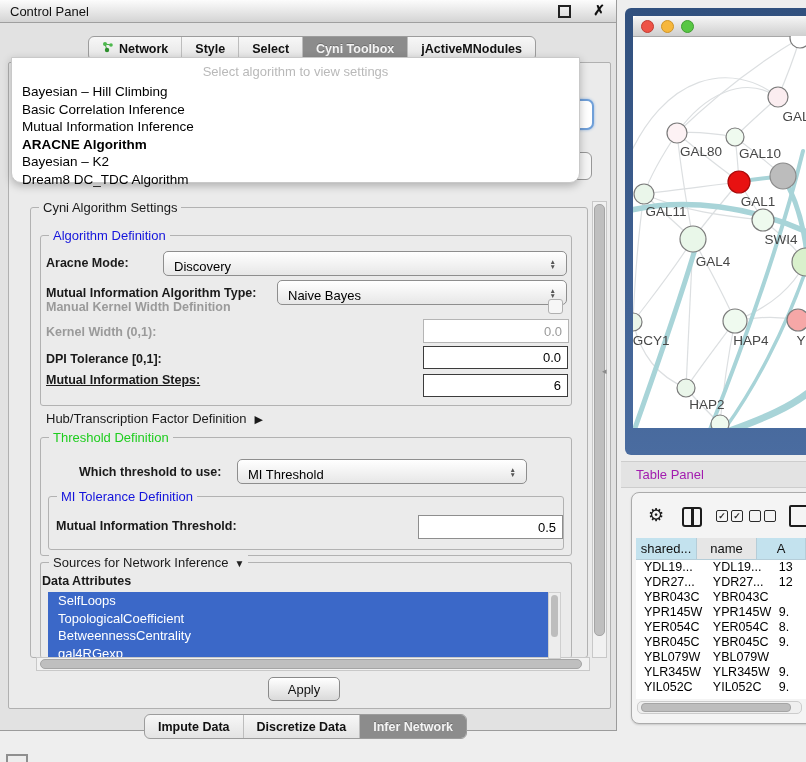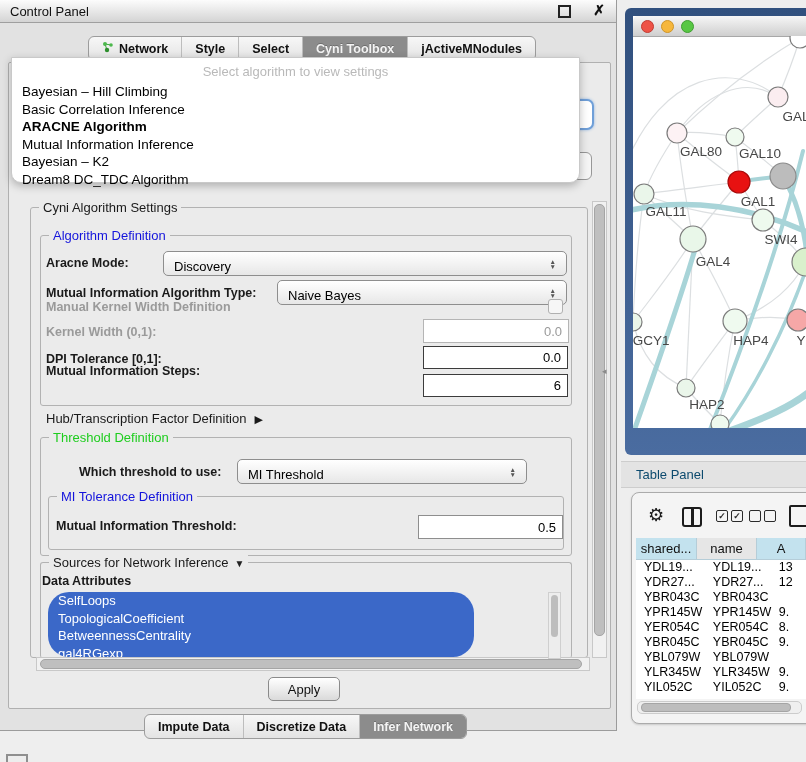--- a/index.html
+++ b/index.html
@@ -64,21 +64,21 @@
   .field{position:absolute;display:flex;align-items:center;justify-content:flex-end;
          background:#fff;border:1.5px solid #3c3c3c;font-size:13px;padding:0 6px;color:#000;}
   .field.dis{border:1px solid #b5b5b5;color:#9a9a9a;}
   .checkbox{position:absolute;width:13px;height:13px;border:1px solid #b0b0b0;
             border-radius:3px;background:#f6f6f6;}
 
   .hub-arrow{font-size:11px;margin-left:8px;}
   .src-arrow{font-size:10px;margin-left:6px;color:#222;}
 
   
-  .attr-list{left:48px;top:592px;width:426px;height:65px;overflow:hidden;background:#fff;z-index:2;border-radius:21px;}
+  .attr-list{left:48px;top:592px;width:500px;height:65px;overflow:hidden;background:#fff;z-index:2;}
   .attr-row{height:17.5px;line-height:17.5px;background:#3b68c8;color:#fff;
             font-size:13px;padding-left:10px;}
   .attr-vscroll{left:548px;top:592px;width:11px;height:65px;background:#ededed;
                 border:1px solid #cfcfcf;z-index:2;}
   .attr-thumb{margin:2px auto 0;width:7px;height:42px;background:#bdbdbd;border-radius:4px;}
 
   
   .vscroll{left:592px;top:201px;width:13px;height:455px;background:#f1f1f1;border:1px solid #c8c8c8;}
   .vthumb{margin:2px auto 0;width:9px;height:430px;background:#bfbfbf;
           border:1px solid #a5a5a5;border-radius:5px;}
@@ -106,21 +106,21 @@
   .light.red{background:#ee5347;border:1px solid #c23b32;}
   .light.yellow{background:#f6b73c;border:1px solid #cf9426;}
   .light.green{background:#58c744;border:1px solid #3f9e31;}
   #net-svg{position:absolute;left:633px;top:36px;}
   .nlabel{font-family:"Liberation Sans", sans-serif;font-size:13.5px;fill:#474747;}
 
   
   .table-bar{left:621px;top:461px;width:185px;height:25px;background:#e3e3e3;
              border-top:1px solid #cdcdcd;border-bottom:1px solid #cdcdcd;
              display:flex;align-items:center;}
-  .table-bar span{margin-left:15px;font-size:13px;color:#0c4a6e;}
+  .table-bar span{margin-left:15px;font-size:13px;color:#a21caf;}
   .table-card{left:631px;top:492px;width:180px;height:230px;background:#f4f4f4;
               border:1px solid #ababab;border-radius:8px 0 0 8px;box-shadow:0 1px 2px rgba(0,0,0,.15);}
   .ticon{position:absolute;color:#1c1c1c;}
   .gear{left:648px;top:504px;font-size:18px;}
   .colsplit{left:682px;top:507px;width:16px;height:16px;border:2.5px solid #1c1c1c;border-radius:3px;}
   .colsplit:before{content:"";position:absolute;left:7px;top:0;width:2.5px;height:16px;background:#1c1c1c;}
   .pairbox{display:flex;gap:3px;}
   .pb{width:10px;height:10px;border:1.5px solid #2a2a2a;border-radius:2px;font-size:9px;
       line-height:10px;text-align:center;color:#2a2a2a;font-weight:bold;}
   .checkpair{left:716px;top:510px;}
@@ -185,22 +185,22 @@
   <div class="abs inner-panel"></div>
 
   <div class="abs combo-frag-a"></div>
   <div class="abs combo-frag-b"></div>
 
   <div class="abs popup">
     <div class="popup-title">Select algorithm to view settings</div>
     <div id="popup-list">
         <div class="pitem">Bayesian – Hill Climbing</div>
         <div class="pitem">Basic Correlation Inference</div>
+        <div class="pitem">Mutual Information Inference</div>
         <div class="pitem bold">ARACNE Algorithm</div>
-        <div class="pitem">Mutual Information Inference</div>
         <div class="pitem">Bayesian – K2</div>
         <div class="pitem">Dream8 DC_TDC Algorithm</div>
       </div>
   </div>
 
   <div class="abs fieldset" style="left:30px;top:207px;width:556px;height:449px;">
     <span class="lg">Cyni Algorithm Settings</span>
   </div>
   <div class="abs vscroll">
     <div class="vthumb"></div>
@@ -234,21 +234,21 @@
   <span class="lbl dis" style="left:46px;top:325px;">Kernel Width (0,1):</span>
   <div class="field dis" style="left:423px;top:319px;width:132px;height:22px;">
     <span>0.0</span>
   </div>
 
   <span class="lbl" style="left:46px;top:352px;">DPI Tolerance [0,1]:</span>
   <div class="field" style="left:423px;top:346px;width:131px;height:21px;">
     <span>0.0</span>
   </div>
 
-  <span class="lbl" style="left:46px;top:364px;">Mutual Information Steps:</span>
+  <span class="lbl" style="left:46px;top:373px;text-decoration:underline;">Mutual Information Steps:</span>
   <div class="field" style="left:423px;top:374px;width:131px;height:21px;">
     <span>6</span>
   </div>
 
   <span class="lbl plain" style="left:46px;top:411px;">
     <span>Hub/Transcription Factor Definition</span><span class="hub-arrow">▶</span>
   </span>
 
   <div class="abs fieldset" style="left:40px;top:437px;width:530px;height:117px;">
     <span class="lg green">Threshold Definition</span>

